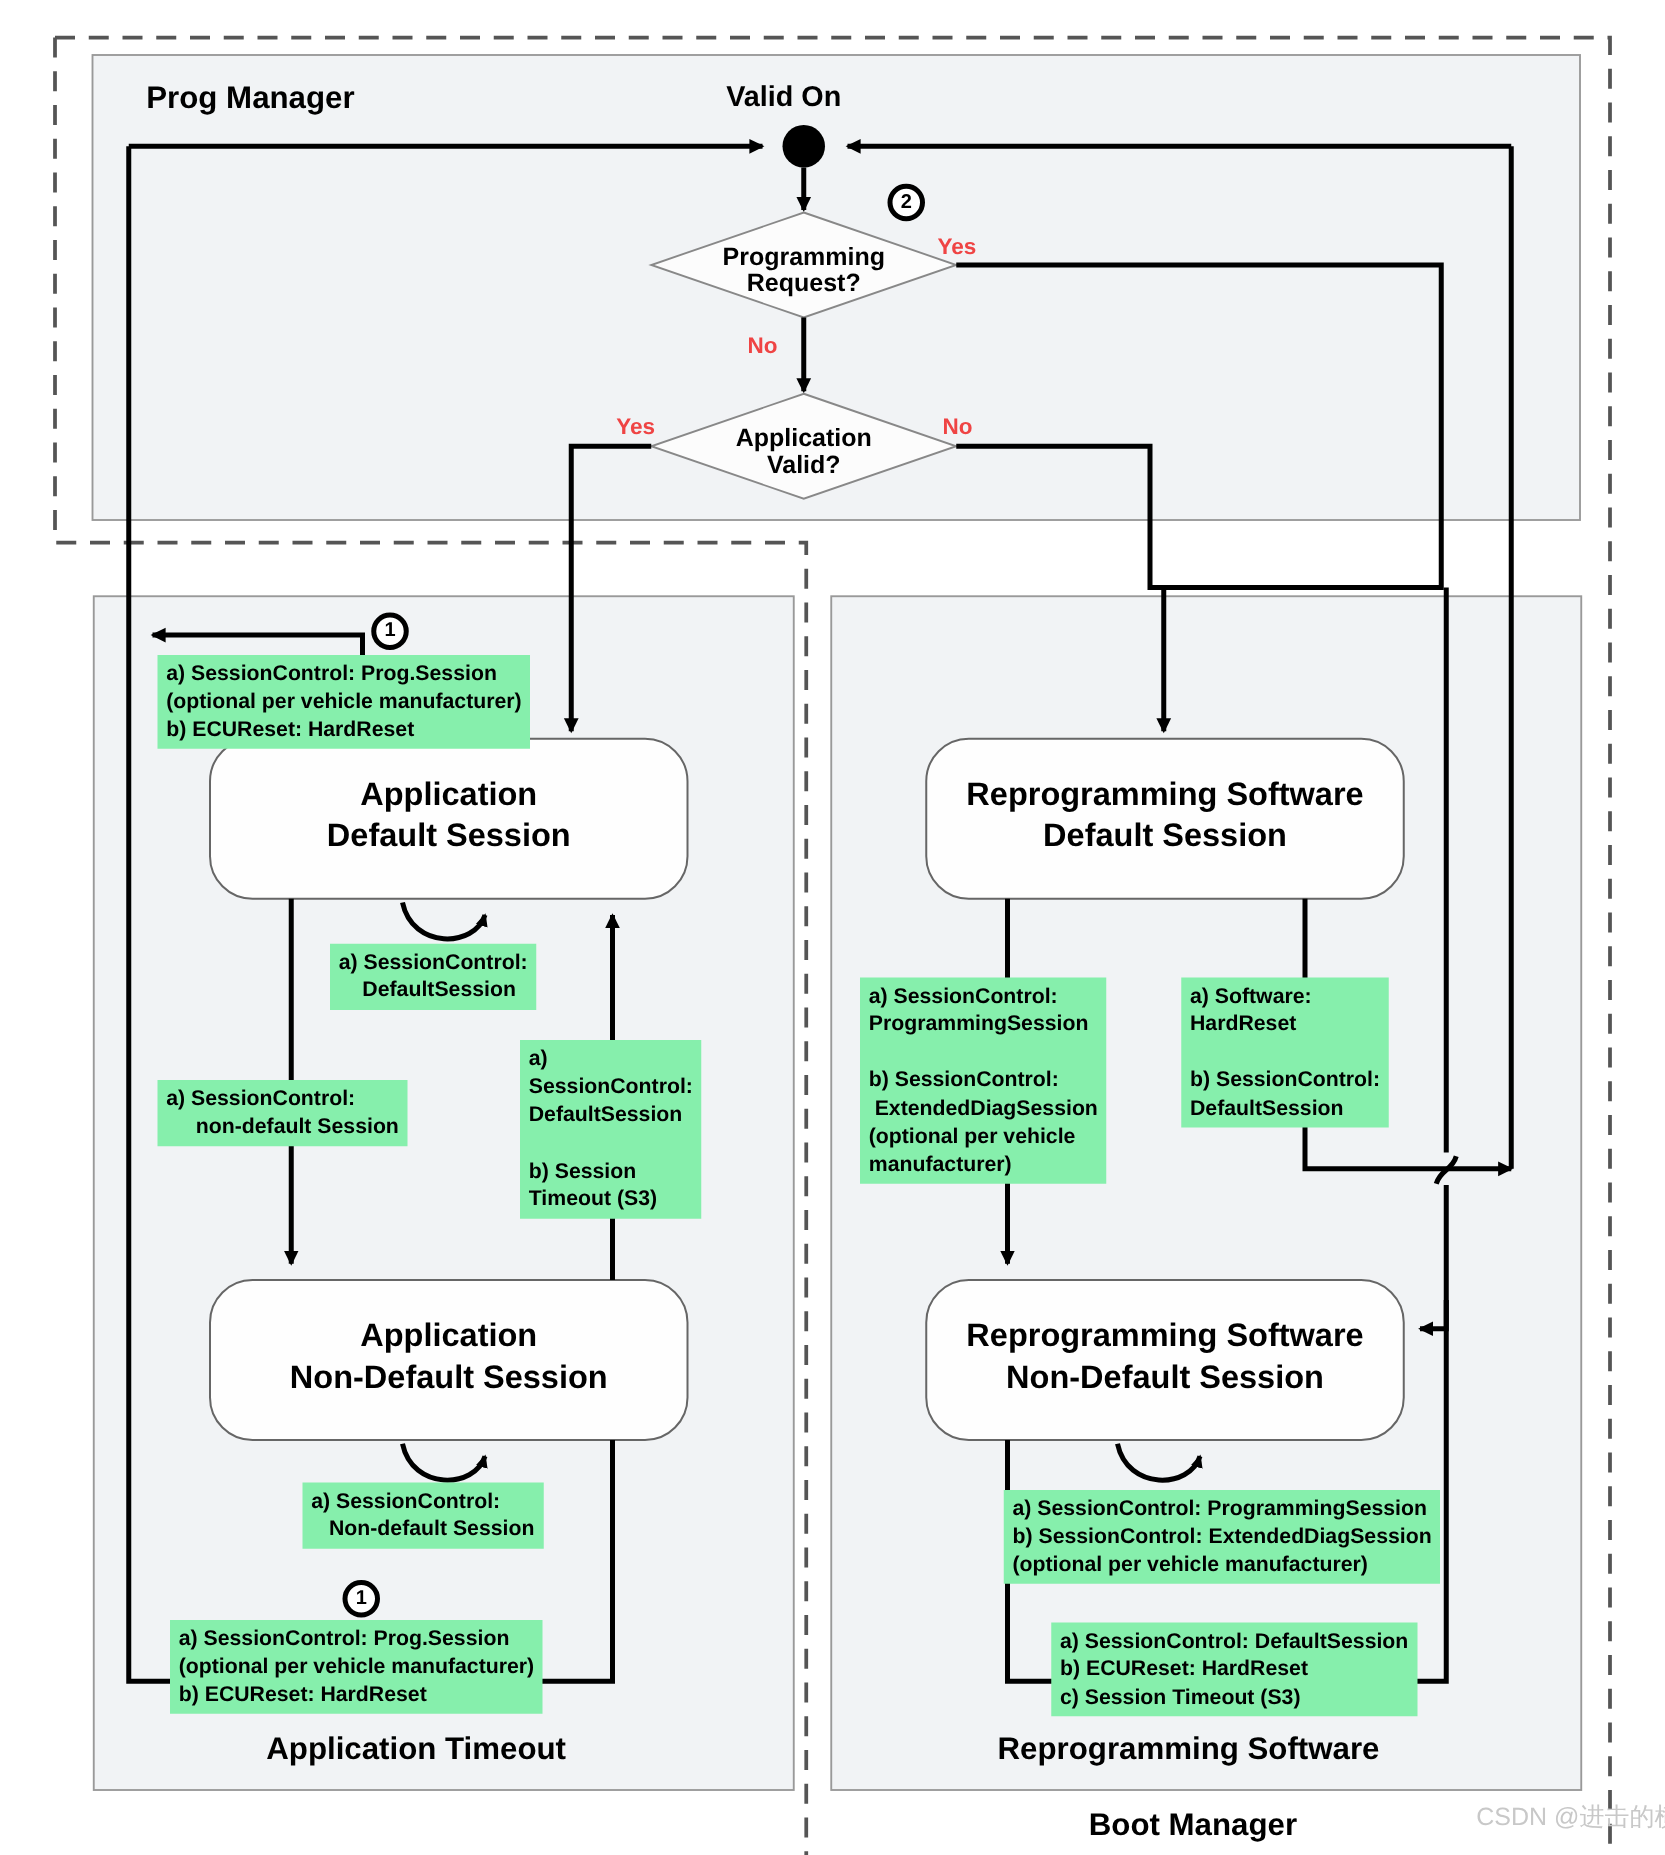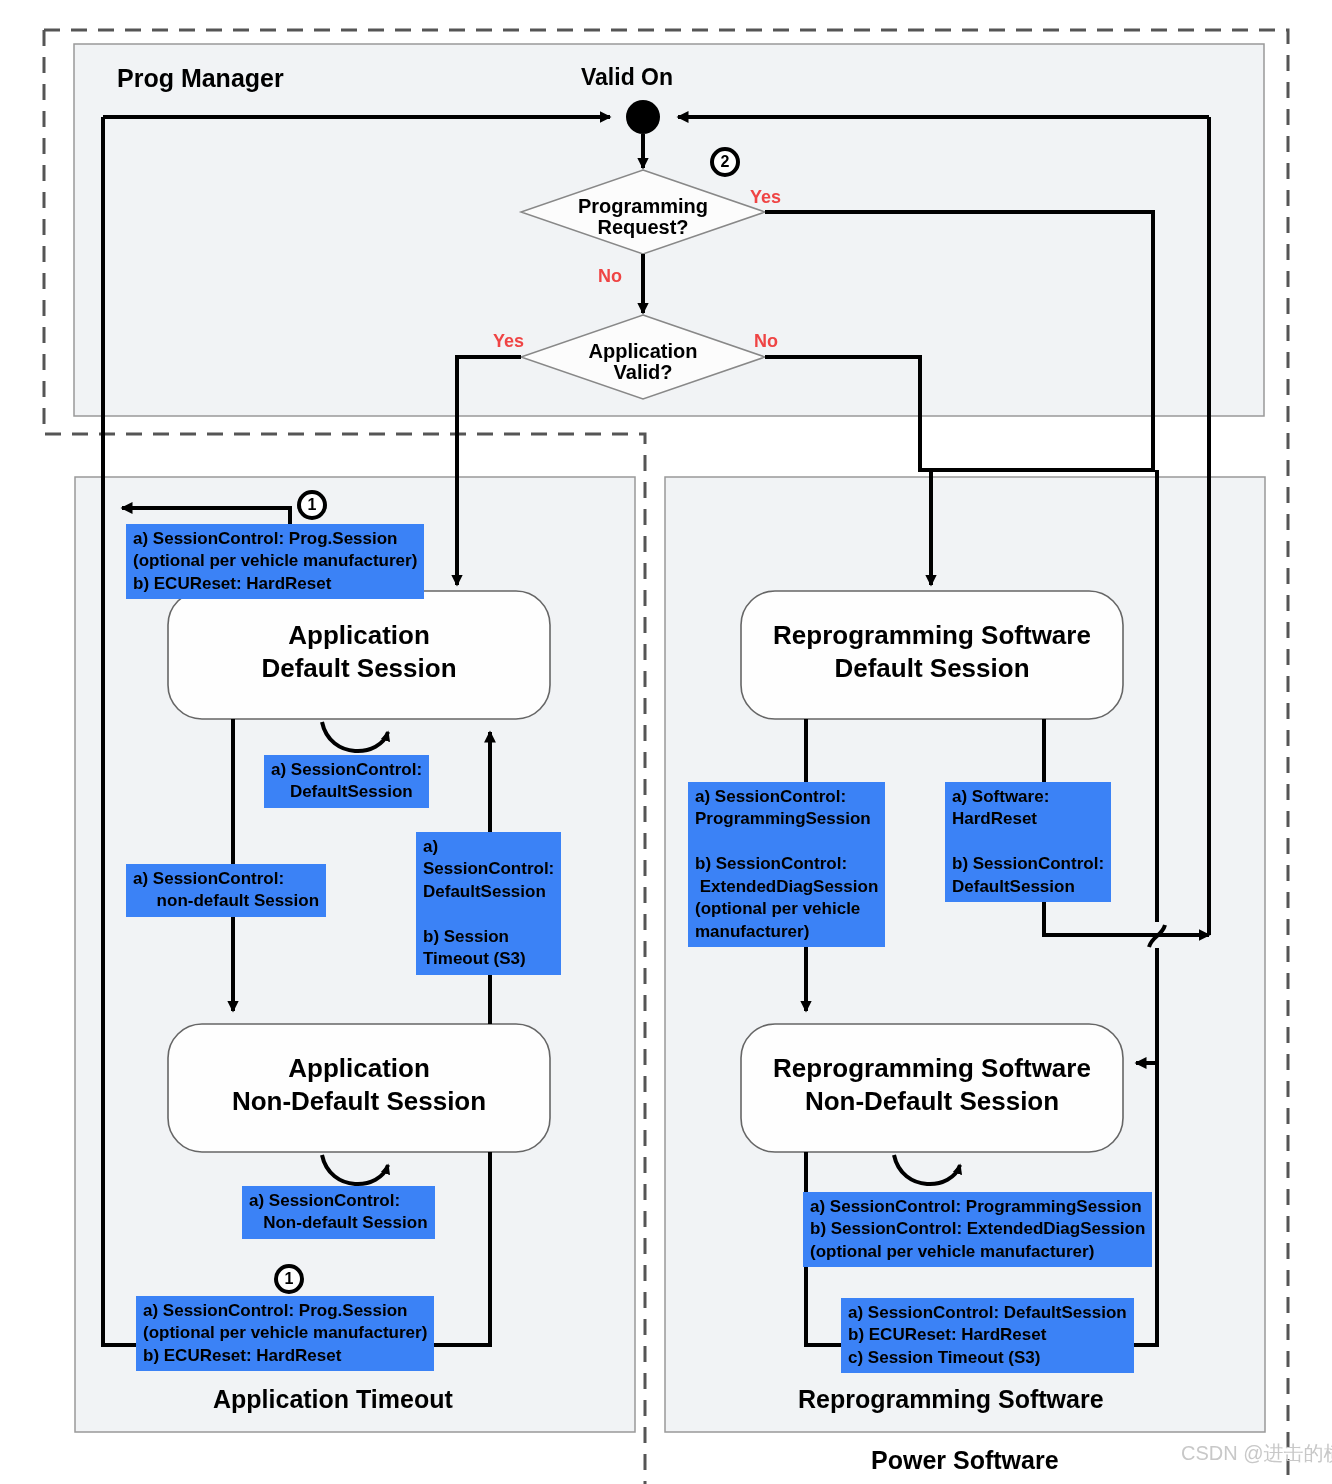--- a/index.html
+++ b/index.html
@@ -19,21 +19,21 @@
   }
   svg.layer {
     position: absolute;
     left: 0;
     top: 0;
     width: 1332px;
     height: 1484px;
   }
   .note {
     position: absolute;
-    background: #3b82f6;
+    background: #86efac;
     color: #000;
     font-weight: bold;
     font-size: 17px;
     line-height: 1.32;
     white-space: pre;
     padding: 4px 7px;
   }
   .state-label {
     position: absolute;
     text-align: center;
@@ -239,17 +239,17 @@
   <div class="note" style="left:803px; top:1192px;">a) SessionControl: ProgrammingSession
 b) SessionControl: ExtendedDiagSession
 (optional per vehicle manufacturer)</div>
 
   <div class="note" style="left:841px; top:1298px;">a) SessionControl: DefaultSession
 b) ECUReset: HardReset
 c) Session Timeout (S3)</div>
 
   <div class="panel-title" style="left:798px; top:1385px; font-size:25px;">Reprogramming Software</div>
 
-  <div class="panel-title" style="left:871px; top:1446px; font-size:25px;">Power Software</div>
+  <div class="panel-title" style="left:871px; top:1446px; font-size:25px;">Boot Manager</div>
 
   <div class="watermark" style="left:1148px; top:1440px;margin-left:33px;">CSDN @进击的横打</div>
 
 </div>
 
 </body></html>

